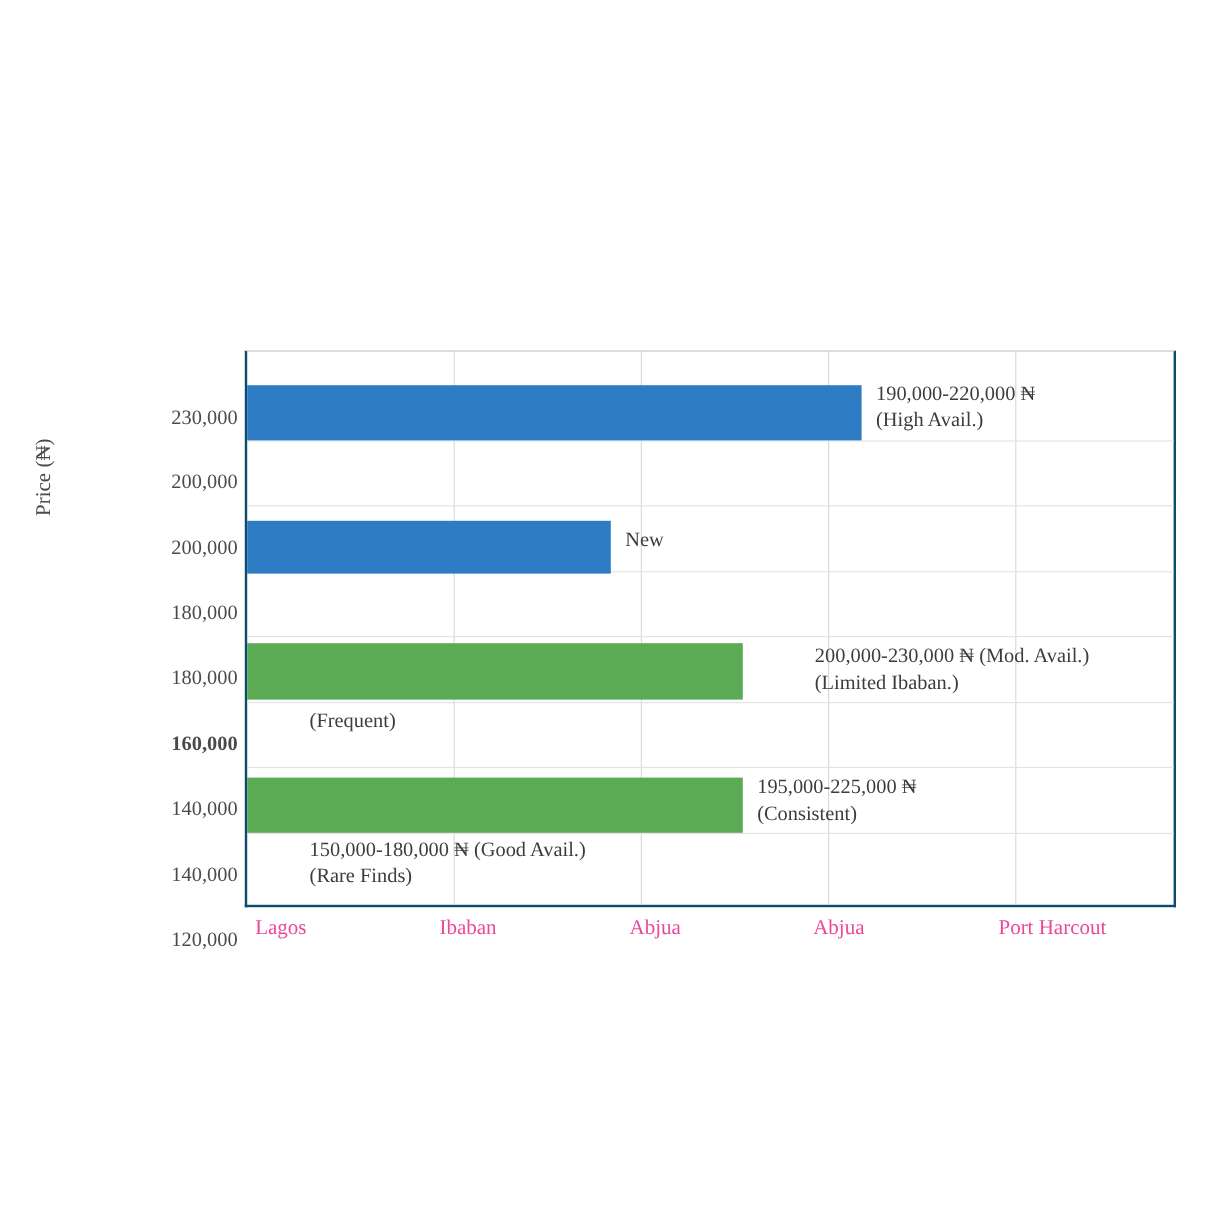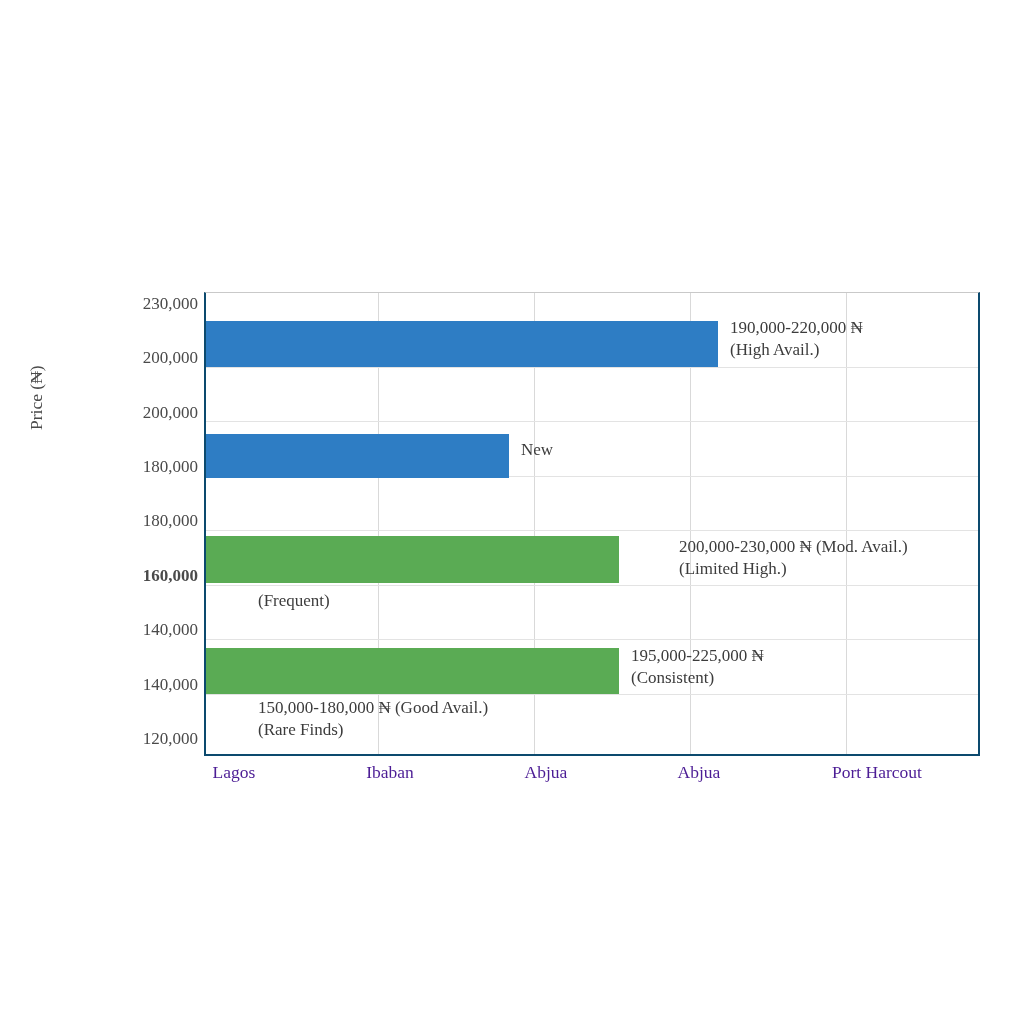--- a/index.html
+++ b/index.html
@@ -48,41 +48,42 @@
   }
   
   .ytick {
     position: absolute;
     right: 0;
     width: 90px;
     text-align: right;
     font-size: 17px;
     color: #4a4a4a;
     white-space: nowrap;
+    margin-top: 44px;
   }
   #y-axis-labels {
     position: absolute;
     left: 104px;
     top: 292px;
     width: 94px;
     height: 464px;
   }
   
   #x-axis-labels {
     position: absolute;
     left: 204px;
     top: 762px;
     width: 776px;
     height: 40px;
   }
   .xtick {
     position: absolute;
     top: 0;
     font-size: 17.5px;
-    color: #4c1d95;
+    color: #ec4899;
     text-align: center;
     white-space: nowrap;
     transform: translateX(-50%);
   }
   
   #y-axis-title {
     position: absolute;
     left: 26px;
     top: 430px;
     font-size: 17.5px;
@@ -144,21 +145,21 @@
       <span>190,000-220,000 ₦</span>
       <span class="l2">(High Avail.)</span>
     </div>
 
     <div class="annot" style="left:315px; top:146px;">
       <span>New</span>
     </div>
 
     <div class="annot" style="left:425px; top:243px;margin-left:48px;">
       <span>200,000-230,000 ₦ (Mod. Avail.)</span>
-      <span class="l2">(Limited High.)</span>
+      <span class="l2">(Limited Ibaban.)</span>
     </div>
 
     <div class="annot" style="left:425px; top:352px;">
       <span>195,000-225,000 ₦</span>
       <span class="l2">(Consistent)</span>
     </div>
 
     <div class="annot" style="left:52px; top:297px;">
       <span class="l2">(Frequent)</span>
     </div>

